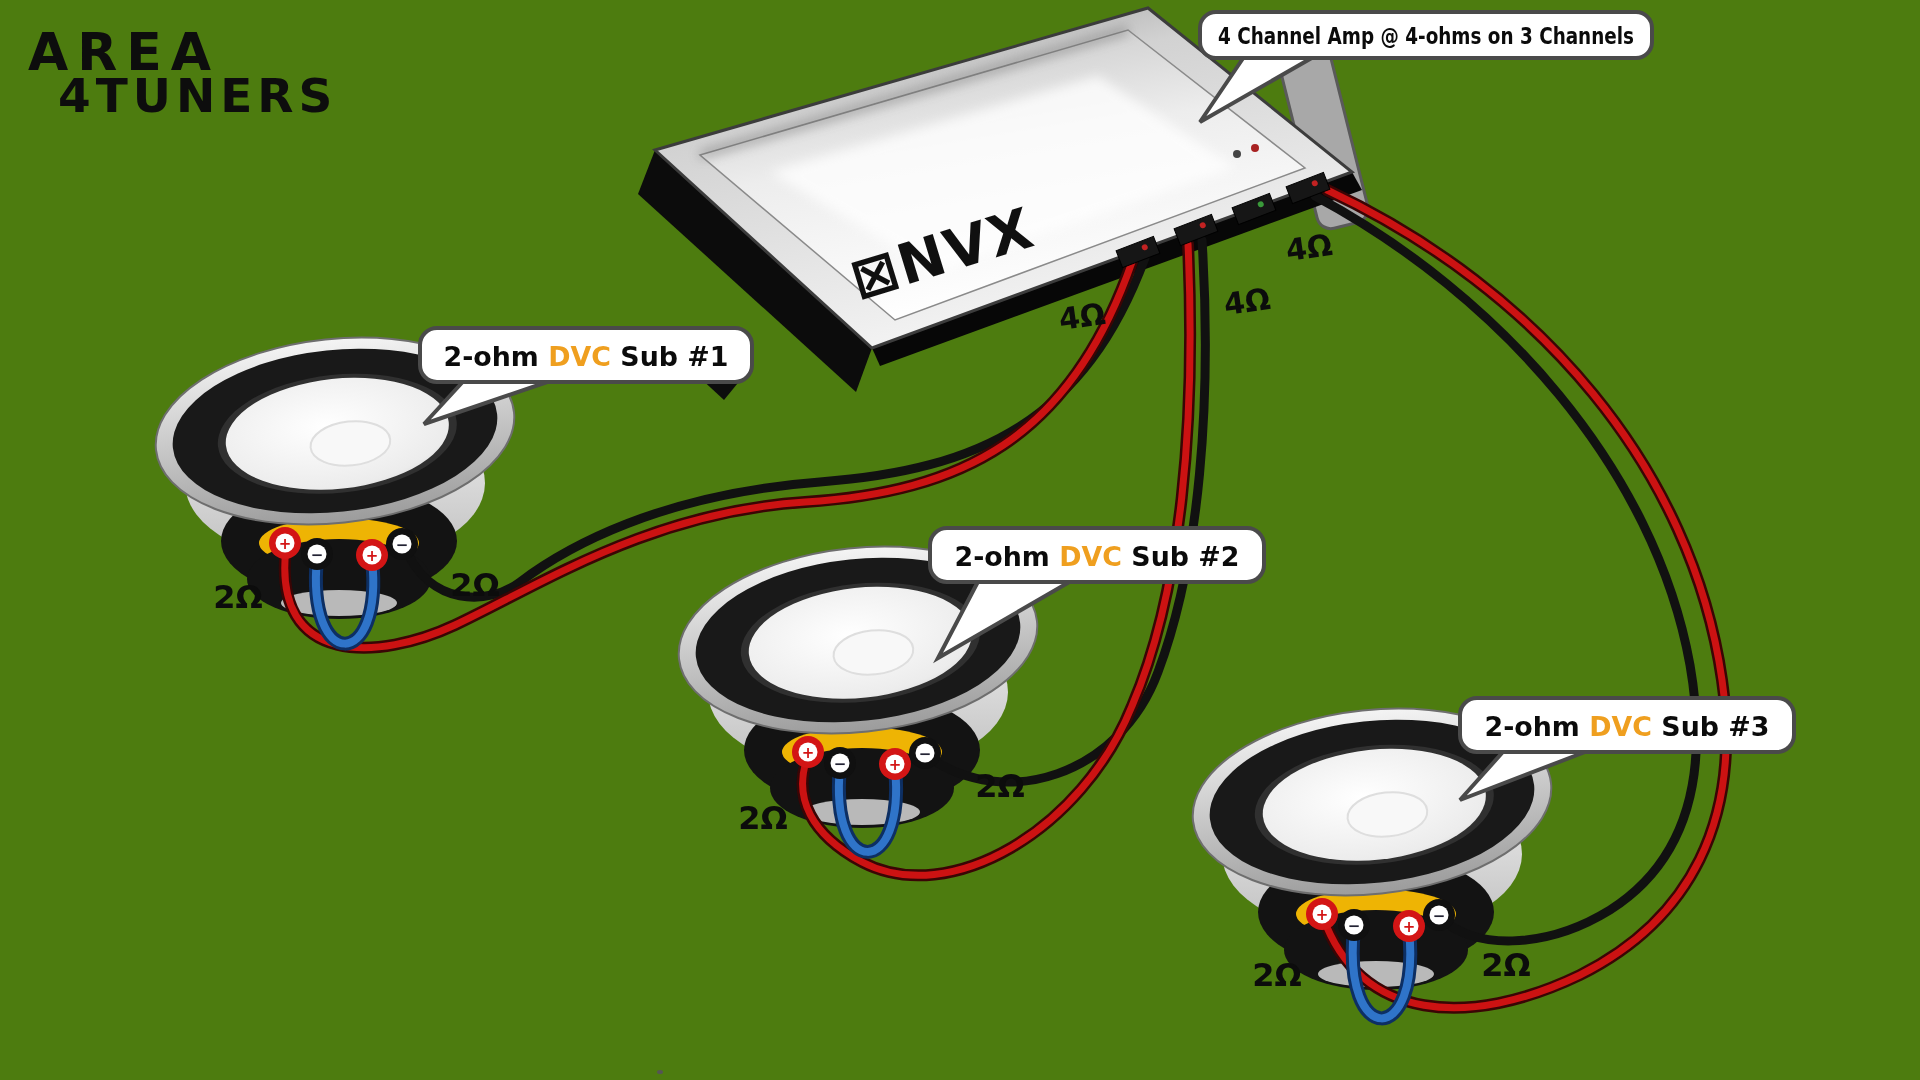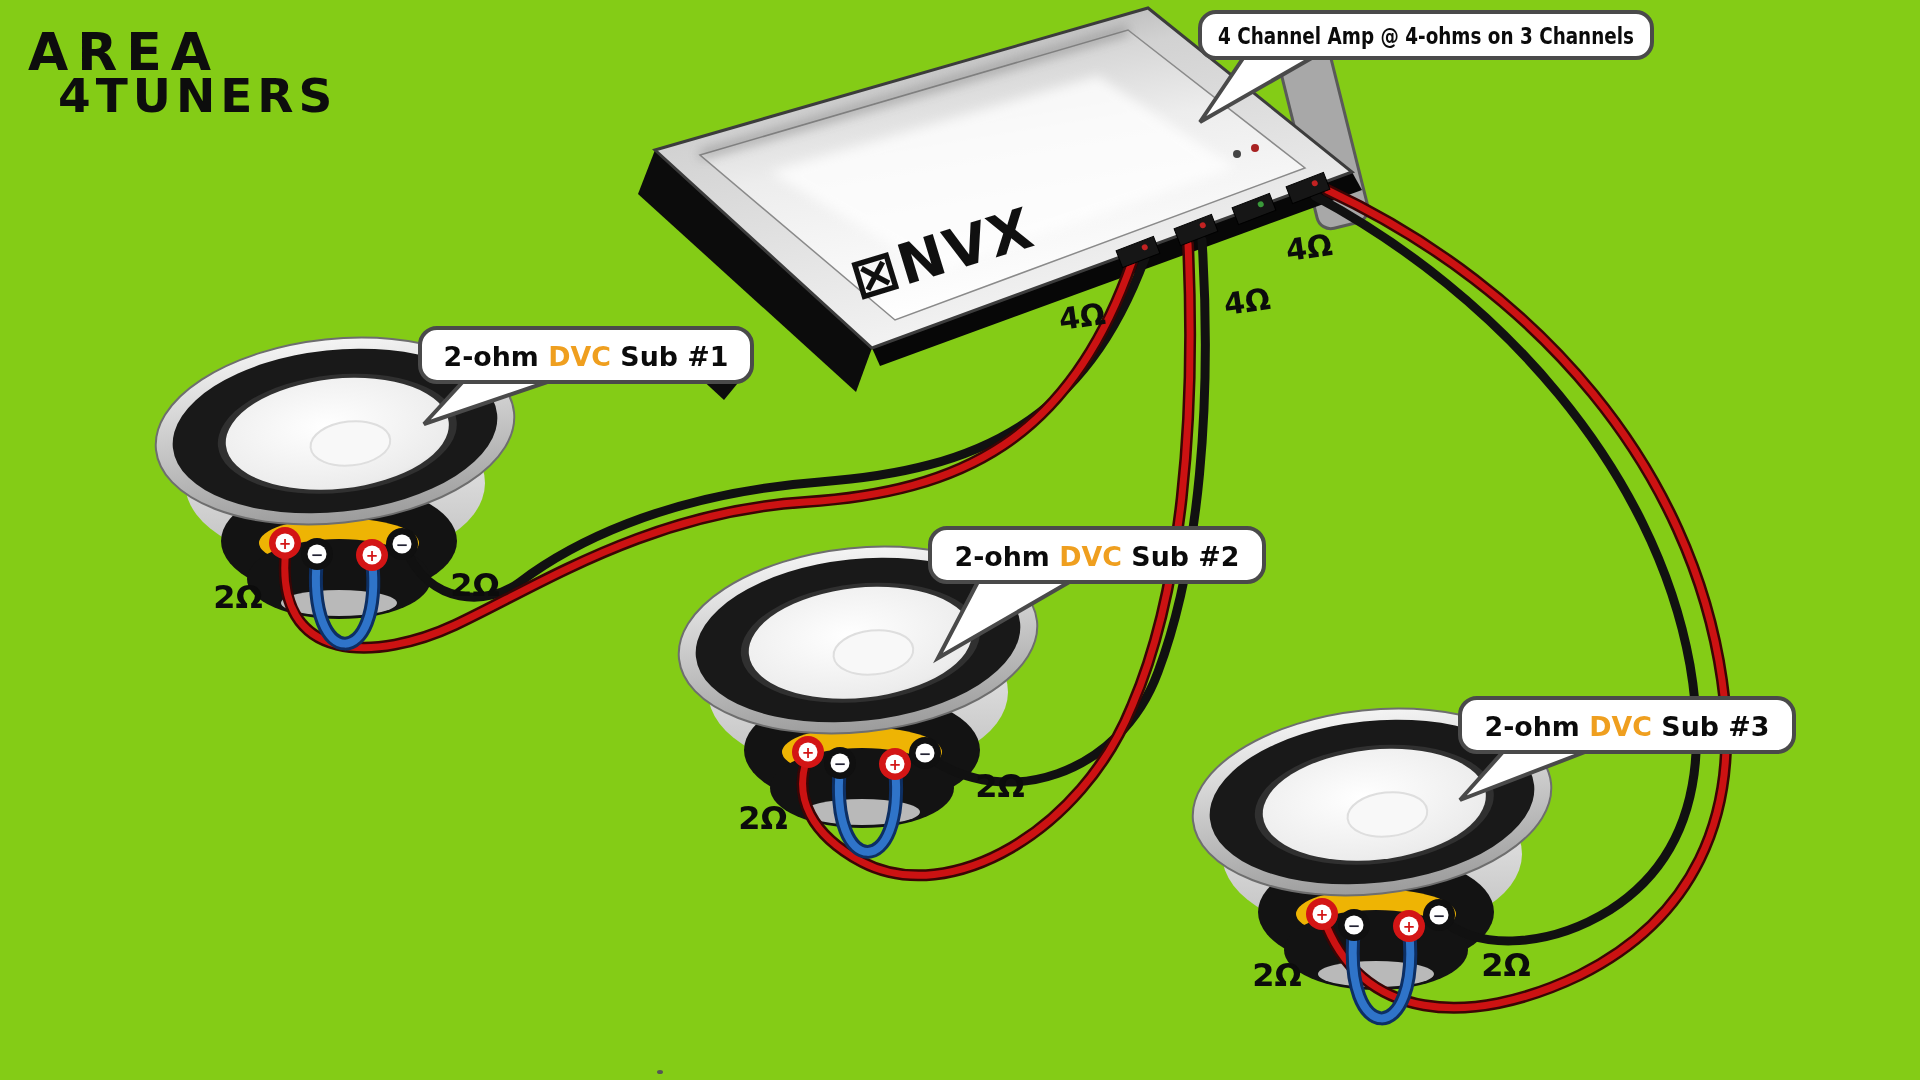--- a/index.html
+++ b/index.html
@@ -1,16 +1,16 @@
 <!DOCTYPE html>
 <html><head>
 <meta charset="utf-8">
 <style>
   html,body{margin:0;padding:0;background:#ffffff;}
-  #stage{position:relative;width:1920px;height:1080px;background:#84cc16;overflow:hidden;
+  #stage{position:relative;width:1920px;height:1080px;background:#4d7c0f;overflow:hidden;
          font-family:"DejaVu Sans","Liberation Sans",sans-serif;}
   svg{position:absolute;left:0;top:0;}
 </style>
 </head>
 <body>
 
 <div id="stage">
 <svg width="1920" height="1080" viewBox="0 0 1920 1080">
   <defs>
     <linearGradient id="topFaceGrad" x1="0" y1="0" x2="0.45" y2="1">

